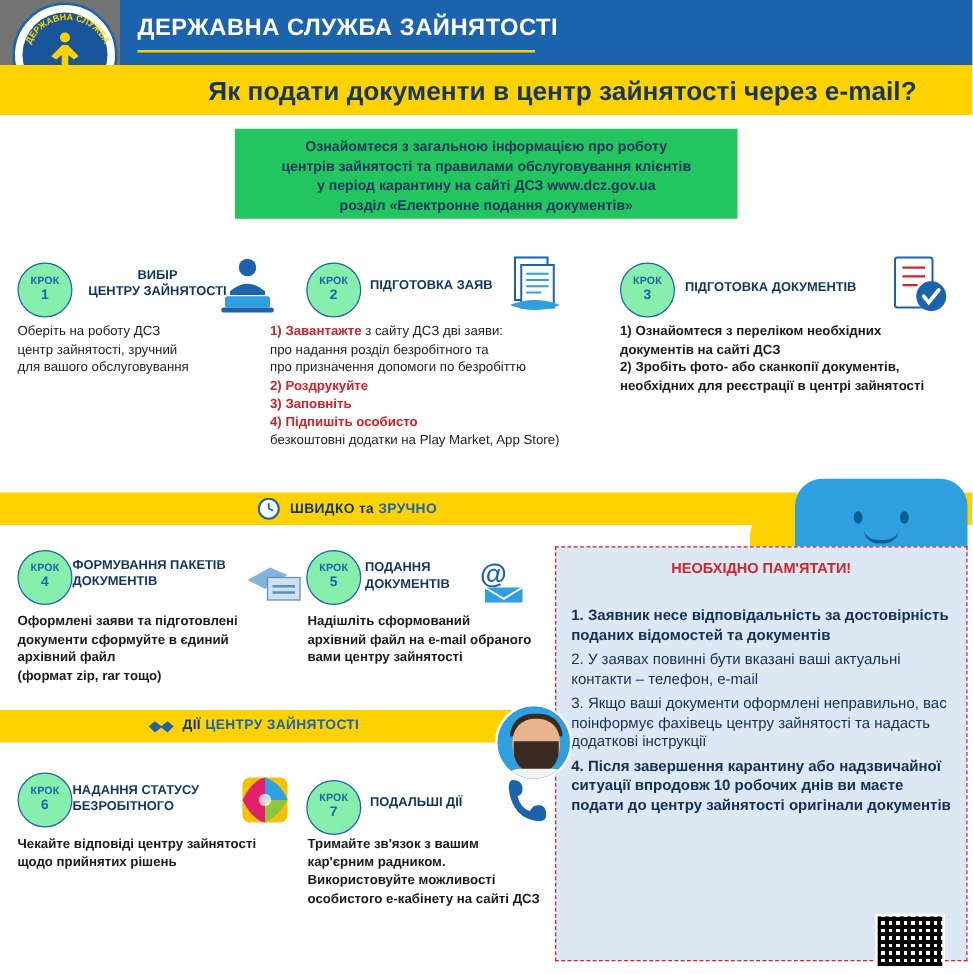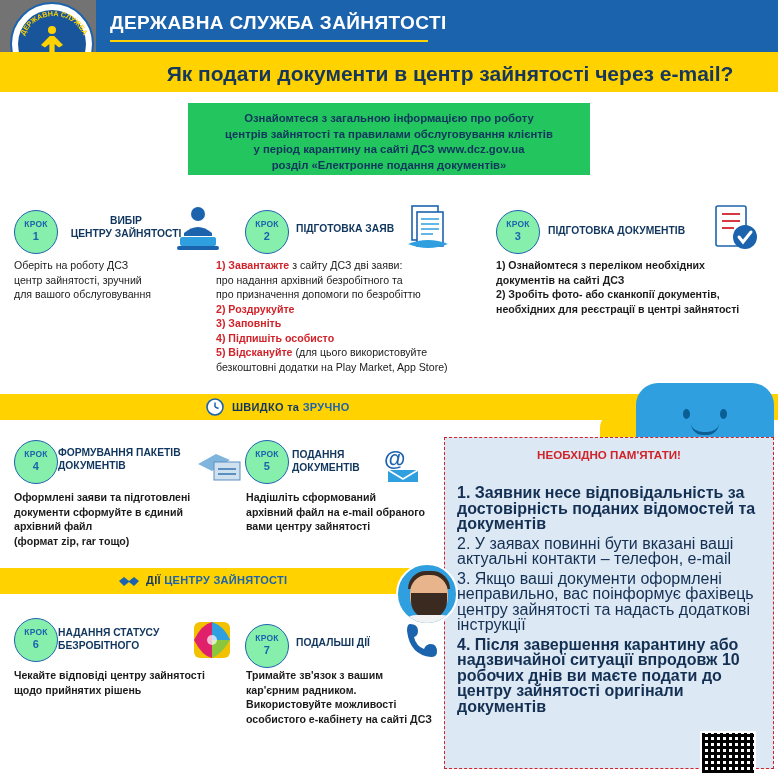--- a/index.html
+++ b/index.html
@@ -180,21 +180,21 @@
     padding: 10px 12px;
   }
   .remember-title {
     text-align: center;
     font-size: 11.6px;
     font-weight: bold;
     color: #d2232a;
     margin-bottom: 24px;
   }
   .remember-item {
-    font-size: 16px;
+    font-size: 12px;
     line-height: 15.5px;
     color: #132f52;
     margin-bottom: 4px;
   }
   .remember-item.strong { font-weight: bold; }
 
   
   .icon-box { position: absolute; }
 
   
@@ -365,28 +365,25 @@
     <line x1="15" y1="20" x2="33" y2="20" stroke="#2f9fe0" stroke-width="1.5"></line>
     <line x1="15" y1="25" x2="33" y2="25" stroke="#2f9fe0" stroke-width="1.5"></line>
     <line x1="15" y1="30" x2="27" y2="30" stroke="#2f9fe0" stroke-width="1.5"></line>
     <path d="M2 40 q20 -8 40 0 q-20 8 -40 0z" fill="#2f9fe0"></path>
   </svg>
 </div>
 <div class="step-body" style="left:216px; top:258px; width:270px;">
   <div>
     <span class="red">1) Завантажте</span><span> з сайту ДСЗ дві заяви:</span>
   </div>
-  <div>про надання архівний безробітного та</div>
+  <div>про надання розділ безробітного та</div>
   <div>про призначення допомоги по безробіттю</div>
   <div class="red">2) Роздрукуйте</div>
   <div class="red">3) Заповніть</div>
   <div class="red">4) Підпишіть особисто</div>
-  <div>
-    <span class="red">5) Відскануйте</span><span> (для цього використовуйте</span>
-  </div>
   <div>безкоштовні додатки на Play Market, App Store)</div>
 </div>
 
 <div class="step-circle" style="left:496px; top:210px;">
   <span>КРОК</span>
   <span class="num">3</span>
 </div>
 <div class="step-heading" style="left:548px; top:224px; width:170px;">ПІДГОТОВКА ДОКУМЕНТІВ</div>
 <div class="icon-box" style="left:712px; top:204px;">
   <svg width="48" height="48" viewBox="0 0 48 48">

